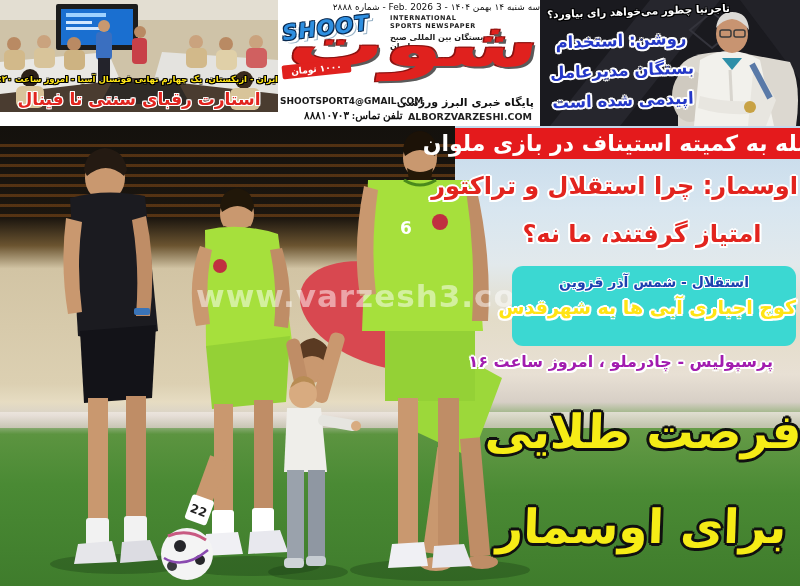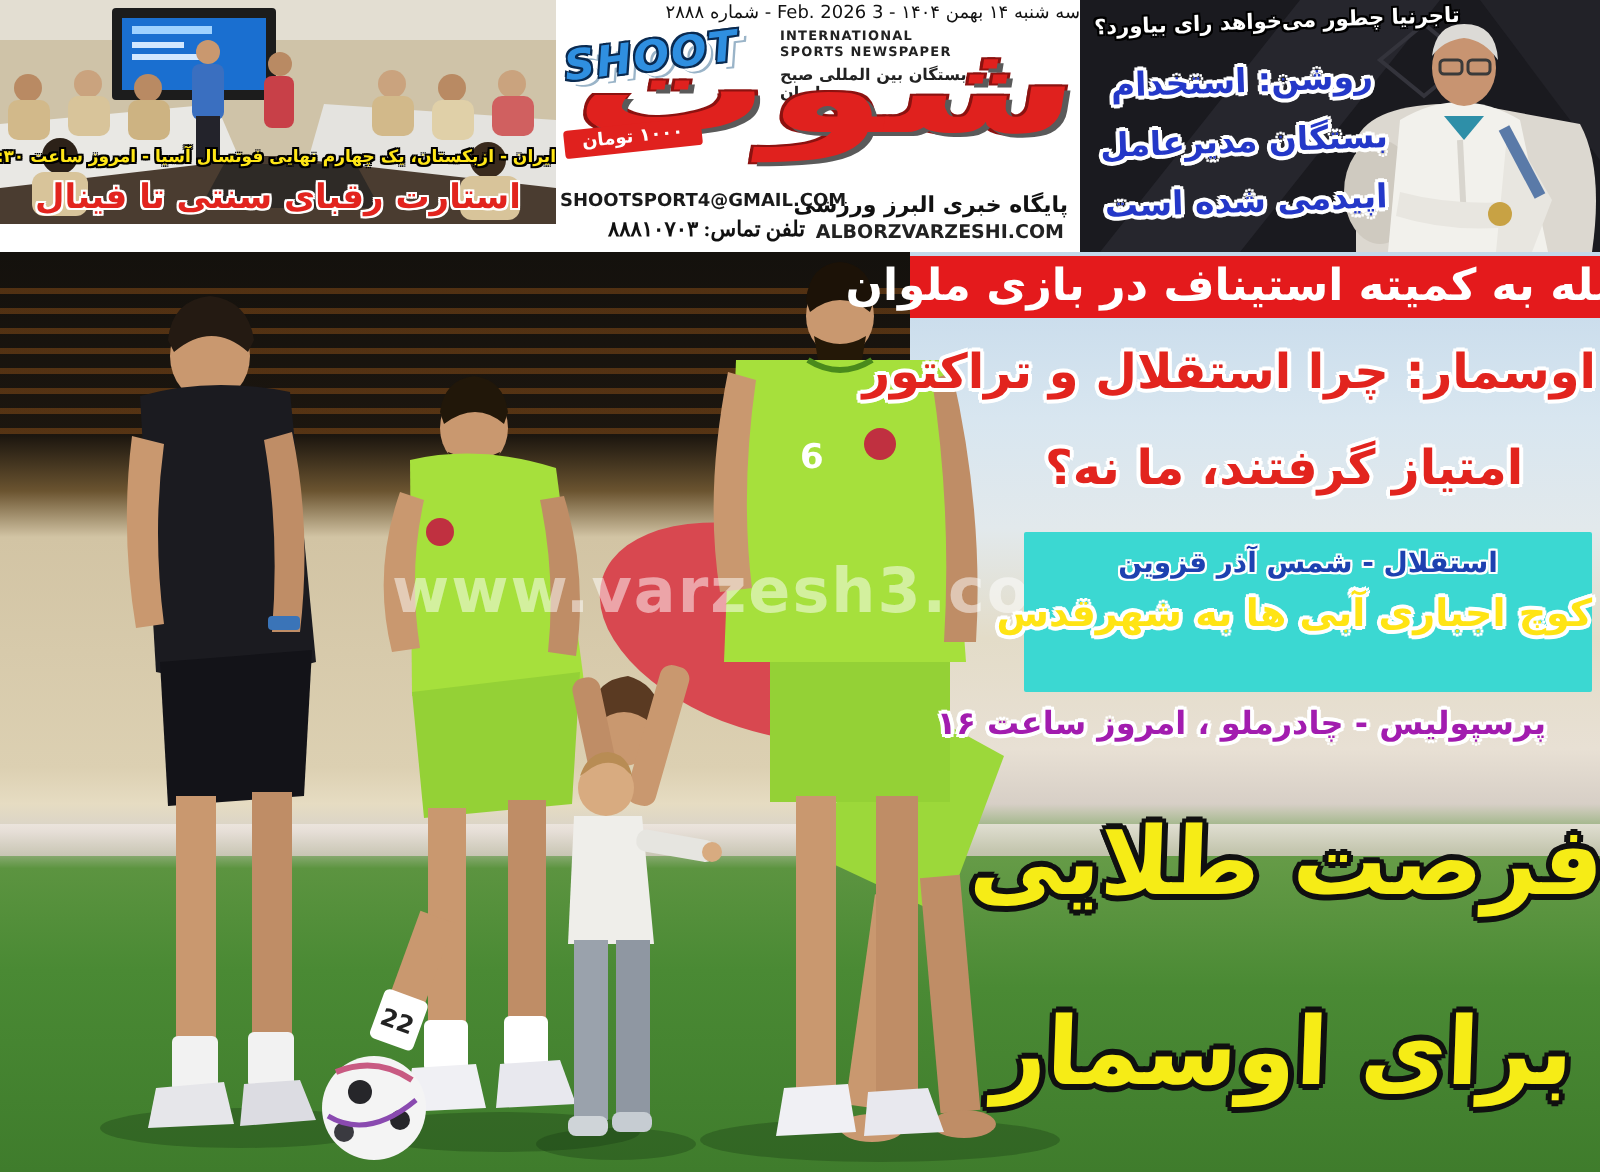--- a/index.html
+++ b/index.html
@@ -45,21 +45,21 @@
      background:linear-gradient(180deg,#c3d8ea 0%,#d8e6f0 18%,#e2e9ec 30%,#e3dcc8 42%,#e8e0d4 54%,#d7cfc6 60%,#679c48 65%,#4a8a34 80%,#3f7c2c 100%);}
   .seatrows{left:0;top:18px;width:455px;height:78px;opacity:.55;
      background:repeating-linear-gradient(180deg,rgba(220,120,30,.55) 0 3px,rgba(0,0,0,0) 3px 10px);}
   .trackband{left:0;top:286px;width:800px;height:16px;background:linear-gradient(180deg,#efe8e2,#d8ccc4);opacity:.8;}
   .figures{left:0;top:0;width:800px;height:460px;}
   .watermark{left:196px;top:152px;font-size:31px;font-weight:800;color:rgba(255,255,255,.5);letter-spacing:1px;white-space:nowrap;}
   .banner{left:455px;top:2px;width:345px;height:31px;background:#e41a1c;color:#fff;
      font-size:22px;font-weight:800;direction:rtl;text-align:center;line-height:31px;white-space:nowrap;padding-left:28px;}
   .headline1{left:486px;top:36px;width:312px;text-align:center;direction:rtl;}
   .headline1 div{font-size:24px;line-height:48px;font-weight:900;color:#e2241e;white-space:nowrap;}
-  .cyanbox{left:512px;top:140px;width:284px;height:80px;background:#3bd8d2;border-radius:1px;text-align:center;direction:rtl;}
+  .cyanbox{left:512px;top:140px;width:284px;height:80px;background:#3bd8d2;border-radius:11px;text-align:center;direction:rtl;}
   .cyan-kicker{margin-top:8px;font-size:14px;font-weight:900;color:#1d41b0;white-space:nowrap;}
   .cyan-headline{margin-top:6px;font-size:19px;font-weight:900;color:#ffe414;white-space:nowrap;padding-left:41px;}
   .schedule{left:477px;top:226px;width:296px;text-align:center;direction:rtl;font-size:16px;font-weight:900;color:#a21caf;white-space:nowrap;}
   .headline2{left:486px;top:258px;width:314px;text-align:center;direction:rtl;transform:skewX(-2deg);}
   .headline2 div{font-size:47px;line-height:95px;font-weight:900;color:#f6ec16;white-space:nowrap;}
 </style>
 </head>
 <body>
 
 <div class="page">

